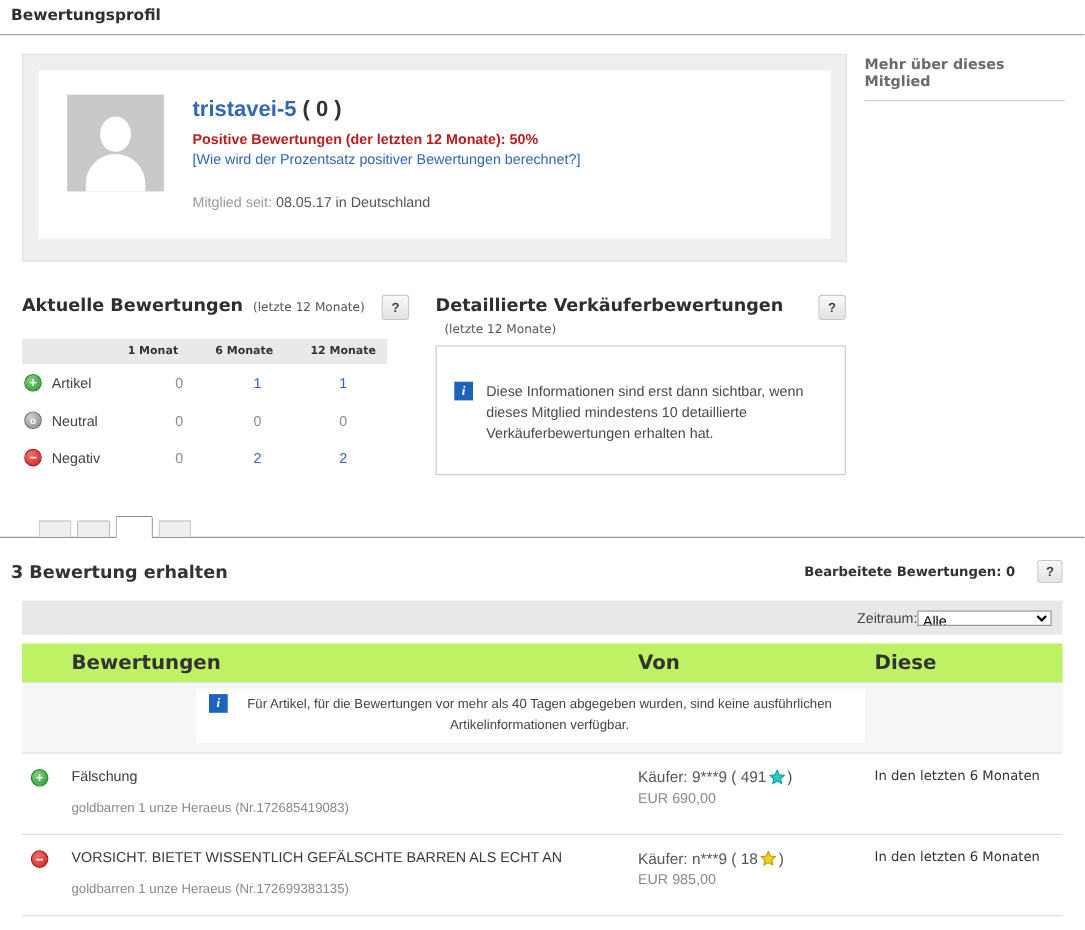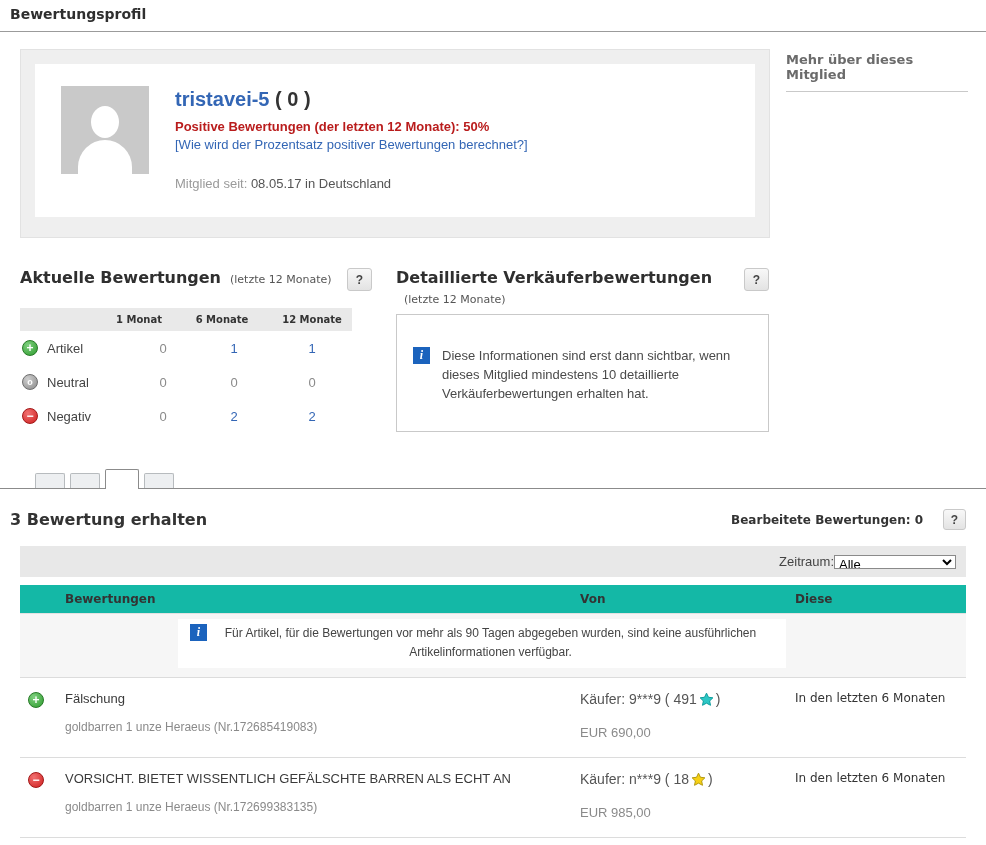--- a/index.html
+++ b/index.html
@@ -73,30 +73,30 @@
   .revised-label { font-family:"DejaVu Sans", sans-serif; font-weight:bold; font-size:12px; color:#333; }
   .help-btn.small { width:23px; height:21px; margin-left:0; }
 
   
   .filter-bar { margin:16px 20px 0; background:#e8e8e8; padding:5px 10px; display:flex; justify-content:flex-end; align-items:center; height:31px; }
   .filter-label { margin-right:0; color:#444; }
   .filter-select { width:122px; height:14px; font-family:"Liberation Sans", sans-serif; font-size:13px; border:1px solid #8a8a8a; background:#fff; }
 
   
   .fb-table { margin:8px 20px 0; }
-  .fb-head { display:grid; grid-template-columns:45px 515px 215px 1fr; background:#14b8a6; padding:7px 0; font-family:"DejaVu Sans", sans-serif; font-weight:bold; font-size:12px; color:#333; }
+  .fb-head { display:grid; grid-template-columns:45px 515px 215px 1fr; background:#bef264; padding:7px 0; font-family:"DejaVu Sans", sans-serif; font-weight:bold; font-size:18px; color:#333; }
   .fb-notice-row { background:#f6f6f6; border-top:1px solid #e2e2e2; padding:5px 0 9px; }
   .fb-notice-box { background:#fff; width:608px; margin-left:158px; padding:5px 12px 7px; display:flex; align-items:flex-start; }
   .notice-text { flex:1; text-align:center; font-size:12px; color:#444; line-height:1.55; }
   .fb-row { display:grid; grid-template-columns:45px 515px 215px 1fr; border-top:1px solid #dcdcdc; padding:13px 0 17px; }
   .fb-row .icon-cell { padding-left:8px; padding-top:1px; }
   .comment { color:#3a3a3a; font-size:13px; }
   .item { margin-top:14px; color:#8a8a8a; font-size:12px; }
   .buyer { color:#555; font-size:14px; }
-  .price { margin-top:15px; color:#8a8a8a; font-size:13px; }
+  .price { margin-top:1px; color:#8a8a8a; font-size:13px; }
   .when { font-family:"DejaVu Sans", sans-serif; font-size:12px; color:#333; }
   .star-svg { display:inline-block; vertical-align:-3px; margin:0 2px; }
   .star-svg.teal path { fill:#2cc7c5; stroke:#0f9e9e; stroke-width:1.6; }
   .star-svg.yellow path { fill:#f7d013; stroke:#b39a12; stroke-width:1.6; }
 </style>
 </head>
 <body>
 
 <h1 class="page-title">Bewertungsprofil</h1>
 <hr class="title-rule">
@@ -225,21 +225,21 @@
 <div class="fb-table">
   <div class="fb-head">
     <span></span>
     <span>Bewertungen</span>
     <span>Von</span>
     <span>Diese</span>
   </div>
   <div class="fb-notice-row">
     <div class="fb-notice-box">
       <span class="info-icon">i</span>
-      <div class="notice-text">Für Artikel, für die Bewertungen vor mehr als 90 Tagen abgegeben wurden, sind keine ausführlichen Artikelinformationen verfügbar.</div>
+      <div class="notice-text">Für Artikel, für die Bewertungen vor mehr als 40 Tagen abgegeben wurden, sind keine ausführlichen Artikelinformationen verfügbar.</div>
     </div>
   </div>
   <div id="fb-rows">
       <div class="fb-row">
     <span class="icon-cell">
       <span class="fb-icon positive">
             <span>+</span>
           </span>
     </span>
     <span>

